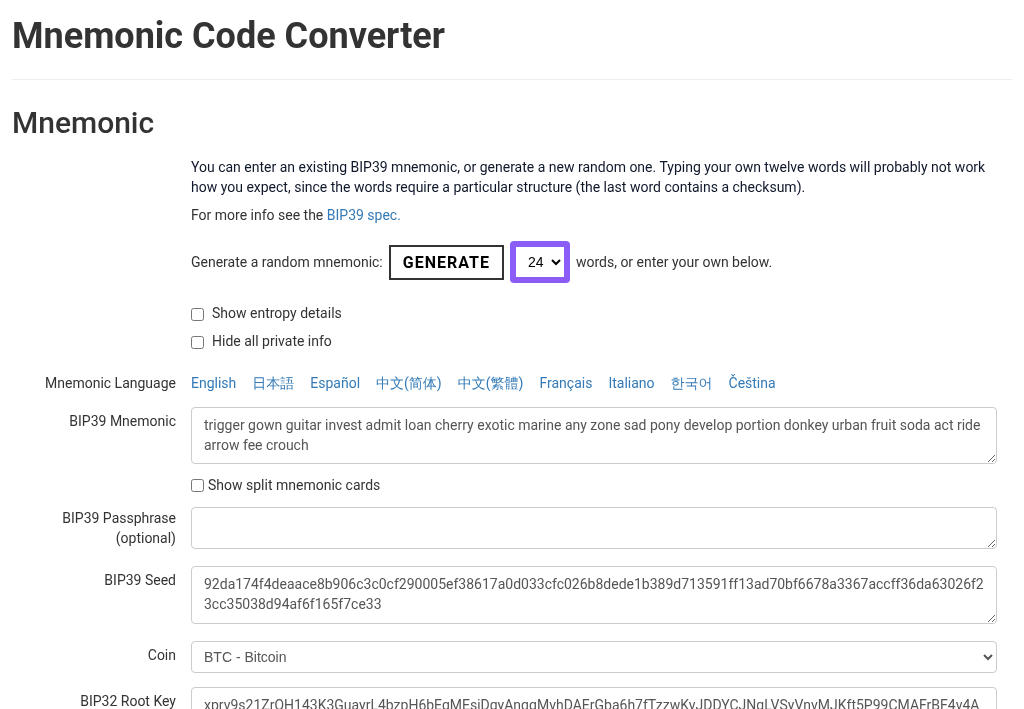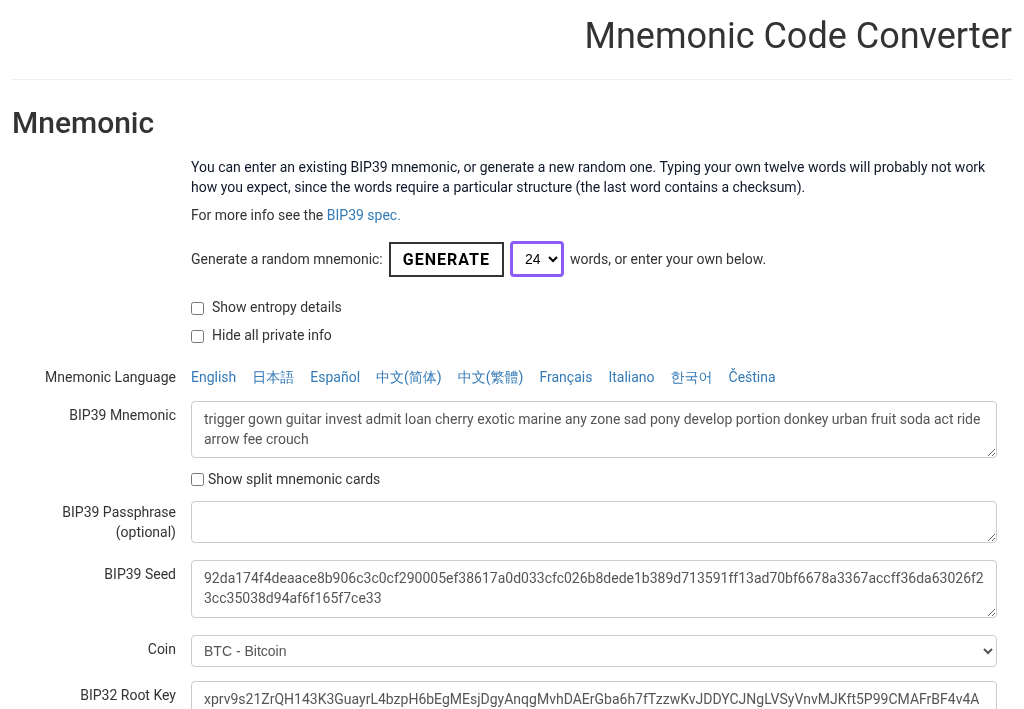--- a/index.html
+++ b/index.html
@@ -12,23 +12,23 @@
       font-size: 14px;
       color: #333;
       background: #fff;
       width: 1024px;
       min-height: 709px;
     }
     .container {
       padding: 15px 12px 0 12px;
     }
     h1.page-title {
-      text-align: right;
+      text-align: left;
       font-size: 36px;
-      font-weight: 400;
+      font-weight: 700;
       color: #333;
       margin-bottom: 22px;
     }
     hr.title-divider {
       border: 0;
       border-top: 1px solid #eee;
       margin: 0 0 25px 0;
     }
     h2.section-title {
       font-size: 30px;
@@ -64,21 +64,21 @@
       border: 2px solid #333;
       background: #fff;
       padding: 6px 12px;
       font-weight: 700;
       letter-spacing: 1px;
       font-size: 16px;
       cursor: pointer;
       font-family: inherit;
     }
     select.word-count {
-      border: 3px solid #8b5cf6;
+      border: 6px solid #8b5cf6;
       padding: 6px 4px 6px 8px;
       font-size: 14px;
       background: #fff;
       border-radius: 4px;
     }
     .checkbox-row {
       display: flex;
       align-items: flex-end;
       gap: 8px;
       margin-bottom: 12px;

